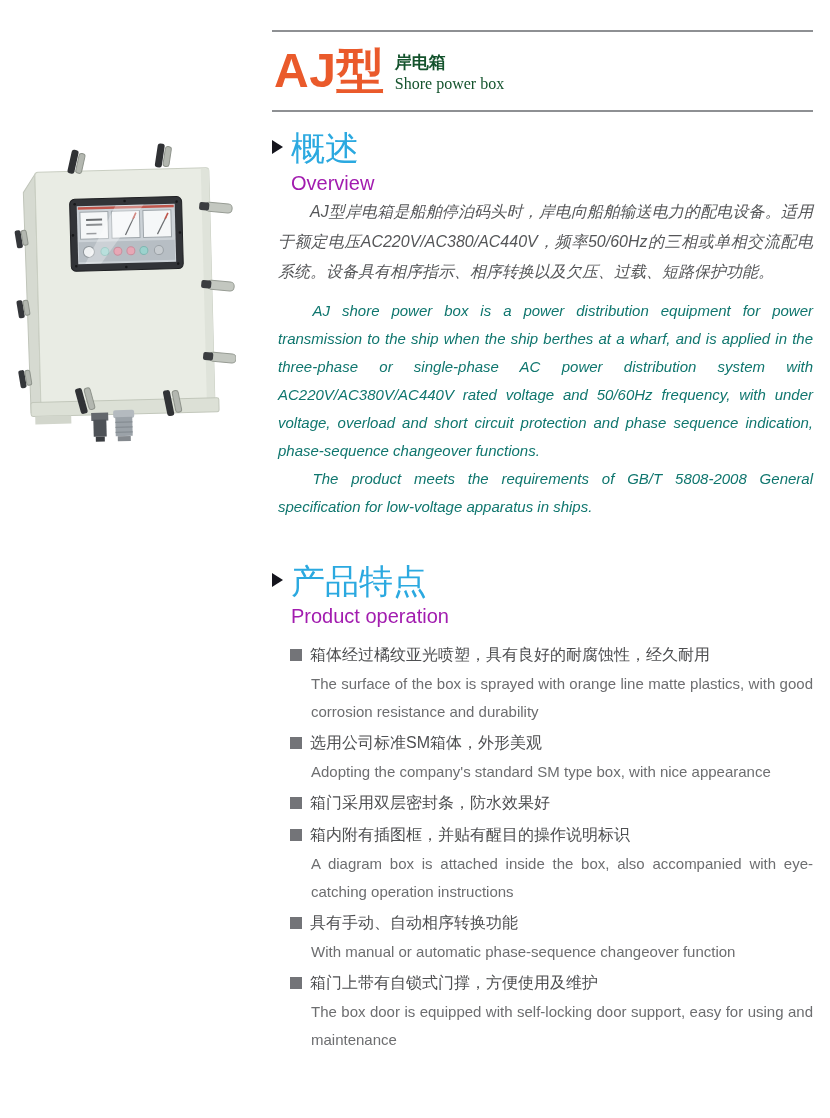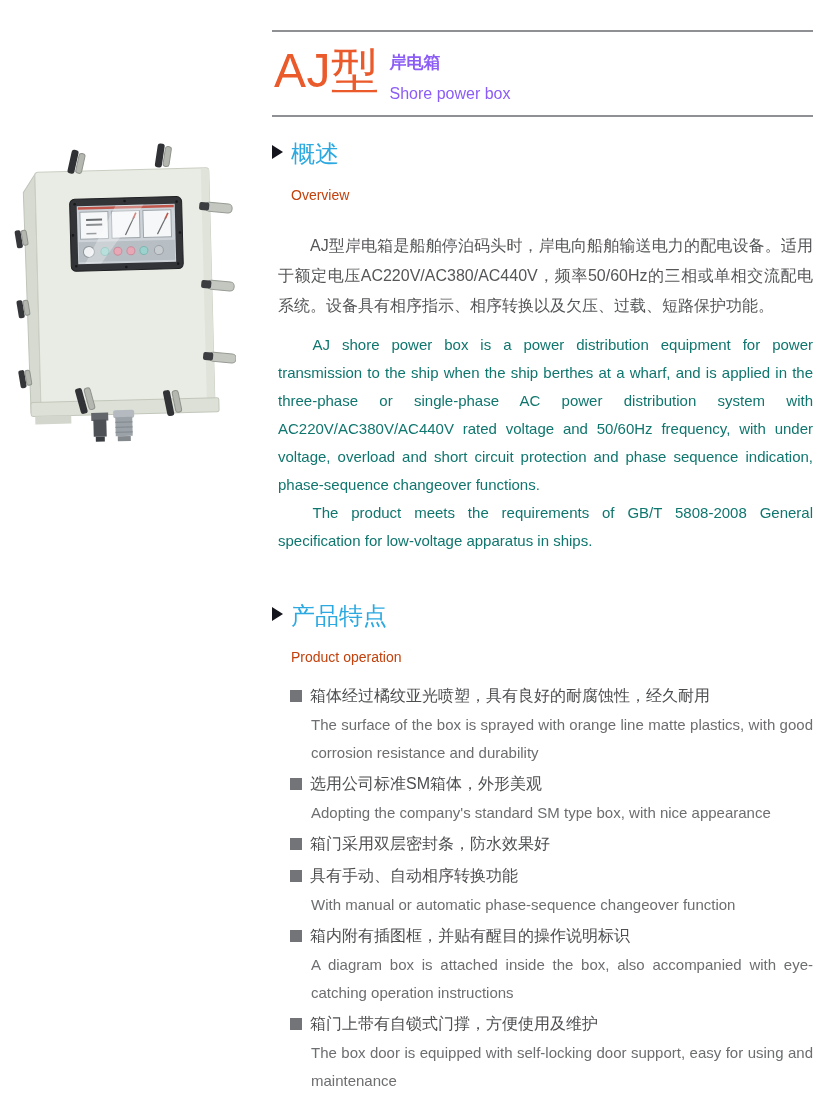--- a/index.html
+++ b/index.html
@@ -12,37 +12,37 @@
 
   
   .photo-wrap { position:absolute; left:14px; top:142px; width:222px; height:302px; }
 
   
   .content { position:absolute; left:272px; top:0; width:541px; }
   .rule { border-top:2px solid #8e9093; height:0; }
   .rule-top { margin-top:30px; }
 
   .titlebar { display:flex; align-items:flex-start; padding:12px 0 12px 2px; }
-  .model { font-size:48px; line-height:54px; color:#ea5a2b; font-weight:400; letter-spacing:0.5px; }
-  .pname { margin:9px 0 0 10px; color:#8b5cf6; }
+  .model { font-size:48px; line-height:54px; color:#ea5a2b; font-weight:700; letter-spacing:0.5px; }
+  .pname { margin:9px 0 0 10px; color:#14532d;font-family:Liberation Serif, serif; }
   .pname-cn { font-size:17px; font-weight:bold; line-height:19px; }
-  .pname-en { font-size:16px; line-height:19px; margin-top:12px; }
+  .pname-en { font-size:16px; line-height:19px; margin-top:2px; }
 
   .section { margin-top:20px; }
   .section-features { margin-top:44px; }
   .sec-head { position:relative; padding-left:19px; }
   .arrow {
     position:absolute; left:0; top:8px; width:0; height:0;
     border-left:11px solid #15151d;
     border-top:7.5px solid transparent; border-bottom:7.5px solid transparent;
   }
-  .sec-title { font-size:24px; line-height:33px; color:#2ba9e0; font-weight:400; }
-  .sec-sub { font-size:14px; line-height:20px; color:#c2410c; margin-top:15px; }
-
-  .paras { margin-top:26px; padding-left:6px; }
+  .sec-title { font-size:34px; line-height:33px; color:#2ba9e0; font-weight:400; }
+  .sec-sub { font-size:20px; line-height:20px; color:#a21caf; margin-top:8px; }
+
+  .paras { margin-top:4px; padding-left:6px;font-style:italic; }
   .p-zh { font-size:16px; line-height:30px; color:#555658; text-align:justify; text-indent:2em; }
   .p-en { font-size:15px; line-height:28px; color:#0f766e; text-align:justify; text-indent:2.3em; margin-top:10px; }
   .p-en + .p-en { margin-top:0; }
 
   .feat-list { margin-top:14px; padding-left:18px; }
   .feat { margin-top:2px; }
   .feat-cn { font-size:16px; line-height:30px; color:#4e4f51; }
   .bullet { width:12px; height:12px; background:#737478; display:inline-block; margin-right:8px; vertical-align:-1px; }
   .feat-en { font-size:15px; line-height:28px; color:#6d6e70; text-align:justify; margin-left:21px; }
 </style>
@@ -189,28 +189,28 @@
         <div class="feat-en">The surface of the box is sprayed with orange line matte plastics, with good corrosion resistance and durability</div>
       </div>
       <div class="feat">
         <div class="feat-cn"><span class="bullet"></span><span>选用公司标准SM箱体，外形美观</span></div>
         <div class="feat-en">Adopting the company's standard SM type box, with nice appearance</div>
       </div>
       <div class="feat">
         <div class="feat-cn"><span class="bullet"></span><span>箱门采用双层密封条，防水效果好</span></div>
       </div>
       <div class="feat">
+        <div class="feat-cn"><span class="bullet"></span><span>箱内附有插图框，并贴有醒目的操作说明标识</span></div>
+        <div class="feat-en">A diagram box is attached inside the box, also accompanied with eye-catching operation instructions</div>
+      </div>
+      <div class="feat">
         <div class="feat-cn"><span class="bullet"></span><span>具有手动、自动相序转换功能</span></div>
         <div class="feat-en">With manual or automatic phase-sequence changeover function</div>
       </div>
       <div class="feat">
-        <div class="feat-cn"><span class="bullet"></span><span>箱内附有插图框，并贴有醒目的操作说明标识</span></div>
-        <div class="feat-en">A diagram box is attached inside the box, also accompanied with eye-catching operation instructions</div>
-      </div>
-      <div class="feat">
         <div class="feat-cn"><span class="bullet"></span><span>箱门上带有自锁式门撑，方便使用及维护</span></div>
         <div class="feat-en">The box door is equipped with self-locking door support, easy for using and maintenance</div>
       </div>
 
     </div>
   </div>
 
 </div>
 
 </body></html>

